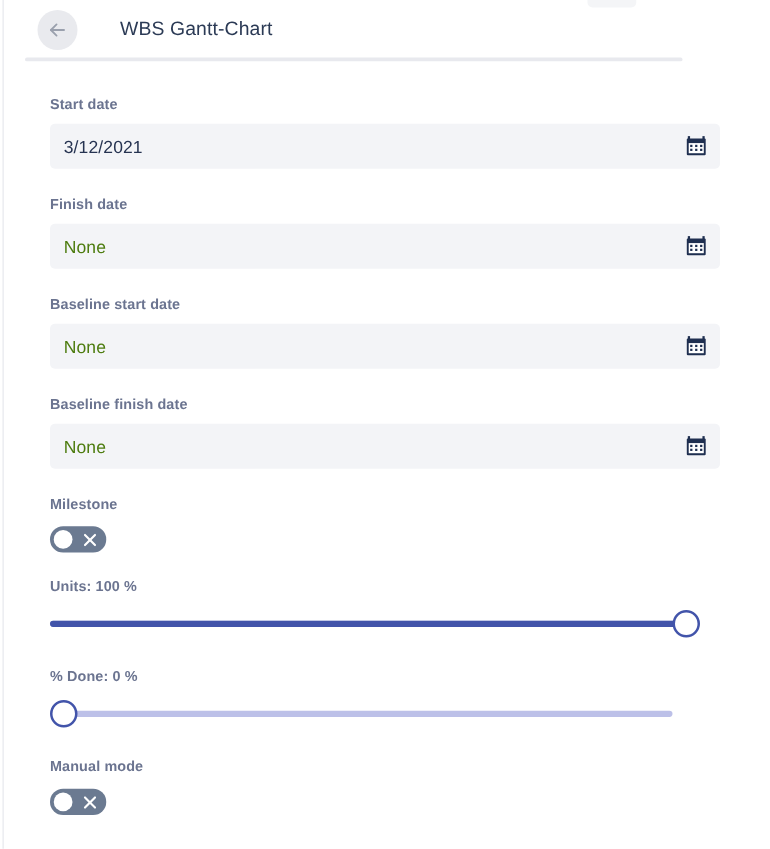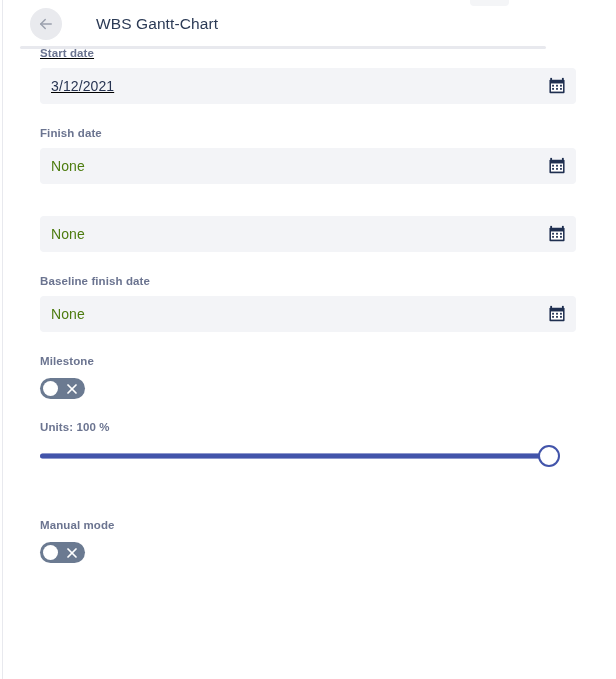--- a/index.html
+++ b/index.html
@@ -212,21 +212,21 @@
         <polyline points="11,18 5,12 11,6"></polyline>
       </svg>
     </span>
   </button>
   <div class="header-title">WBS Gantt-Chart</div>
 </div>
 <div class="header-divider"></div>
 
 <div class="form">
 
-  <div class="field-group" style="text-decoration:underline;">
+  <div class="field-group" style="padding-top:31px;">
     <div class="field-label">Start date</div>
     <div class="sp-label-to-input"></div>
     <div class="date-input">
       <span class="date-value">3/12/2021</span>
       <span class="cal-icon">
         <svg width="18" height="18" viewBox="0 0 20 20" fill="none">
           <rect x="2.5" y="1" width="2" height="3" fill="#1f2f50"></rect>
           <rect x="15.5" y="1" width="2" height="3" fill="#1f2f50"></rect>
           <rect x="1.6" y="3" width="16.8" height="15" rx="1" fill="#1f2f50"></rect>
           <rect x="3.3" y="7.2" width="13.4" height="9" fill="#ffffff"></rect>
@@ -261,20 +261,21 @@
           <rect x="9.0" y="12.2" width="2" height="2" fill="#1f2f50"></rect>
           <rect x="13.4" y="12.2" width="2" height="2" fill="#1f2f50"></rect>
         </svg>
       </span>
     </div>
   </div>
 
   <div class="sp-field-gap"></div>
 
   <div class="field-group">
+    <div class="field-label">Baseline start date</div>
     <div class="sp-label-to-input"></div>
     <div class="date-input">
       <span class="date-value placeholder">None</span>
       <span class="cal-icon">
         <svg width="18" height="18" viewBox="0 0 20 20" fill="none">
           <rect x="2.5" y="1" width="2" height="3" fill="#1f2f50"></rect>
           <rect x="15.5" y="1" width="2" height="3" fill="#1f2f50"></rect>
           <rect x="1.6" y="3" width="16.8" height="15" rx="1" fill="#1f2f50"></rect>
           <rect x="3.3" y="7.2" width="13.4" height="9" fill="#ffffff"></rect>
           <rect x="4.6" y="8.7" width="2" height="2" fill="#1f2f50"></rect>
@@ -335,20 +336,29 @@
     <div style="height:12px;"></div>
     <div class="slider-wrap" style="margin-right:27px;">
       <div class="slider-track"></div>
       <div class="slider-fill" style="width:100%;"></div>
       <div class="slider-thumb" style="left:100%;"></div>
     </div>
   </div>
 
   <div style="height:26px;"></div>
 
+  <div class="field-group">
+    <div class="field-label">% Done: 0 %</div>
+    <div style="height:12px;"></div>
+    <div class="slider-wrap" style="margin-left:11px;margin-right:38px;">
+      <div class="slider-track"></div>
+      <div class="slider-fill" style="width:0%;"></div>
+      <div class="slider-thumb" style="left:0%;"></div>
+    </div>
+  </div>
 
   <div style="height:26px;"></div>
 
   <div class="field-group">
     <div class="field-label">Manual mode</div>
     <div style="height:11px;"></div>
     <button class="toggle">
       <span class="toggle-knob"></span>
       <span class="toggle-x">
         <svg width="12" height="12" viewBox="0 0 12 12" fill="none" stroke="#ffffff" stroke-width="1.7" stroke-linecap="round">

